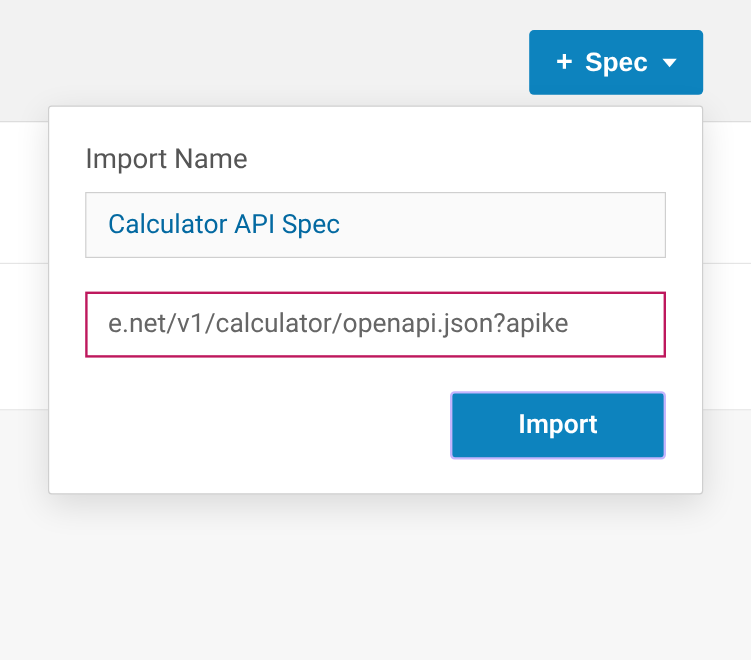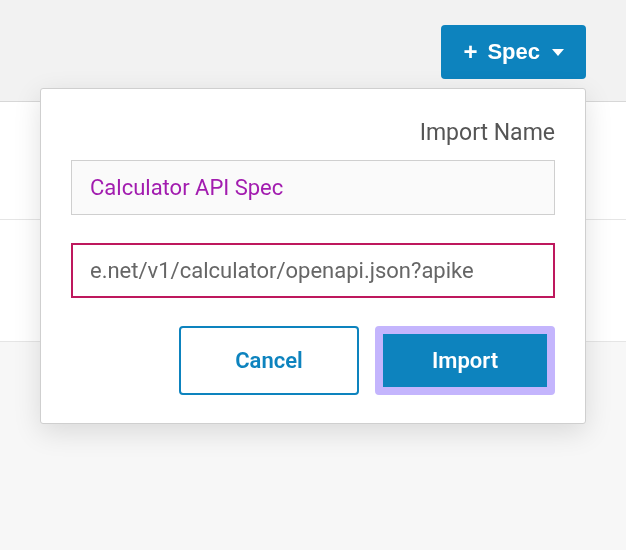--- a/index.html
+++ b/index.html
@@ -65,28 +65,27 @@
       background: #ffffff;
       border: 1px solid #cfcfcf;
       border-radius: 3px;
       box-shadow: 0 8px 28px rgba(0,0,0,0.12);
       padding: 30px 30px 28px 30px;
     }
     .field-label {
       font-size: 23px;
       color: #555555;
       margin-bottom: 14px;
-      text-align: right;
     }
     .text-input {
       width: 100%;
       border: 1px solid #cfcfcf;
       background: #fafafa;
       font-size: 22px;
-      color: #a21caf;
+      color: #0369a1;
       padding: 14px 18px;
       outline: none;
       font-family: inherit;
     }
     .text-input.focused {
       border: 2px solid #be185d;
       background: #ffffff;
       padding: 13px 17px;
       color: #666666;
     }
@@ -110,21 +109,21 @@
       font-family: inherit;
     }
     .btn-cancel {
       background: #ffffff;
       color: #0d83be;
       border: 2px solid #0d83be;
     }
     .btn-import {
       background: #0d83be;
       color: #ffffff;
-      border: 8px solid #c4b5fd;
+      border: 2px solid #c4b5fd;
     }
   </style>
 </head>
 <body>
 
 <div class="bg-strip-top"></div>
 <div class="bg-strip-mid"></div>
 <div class="bg-strip-mid2"></div>
 
 <button class="spec-button">
@@ -137,16 +136,15 @@
   <div class="field-group">
     <div class="field-label">Import Name</div>
     <input type="text" class="text-input" value="Calculator API Spec" style="">
   </div>
 
   <div class="field-group">
     <input type="text" class="text-input focused" value="e.net/v1/calculator/openapi.json?apike" style="">
   </div>
 
   <div class="button-row">
-    <button class="btn btn-cancel">Cancel</button>
     <button class="btn btn-import">Import</button>
   </div>
 </div>
 
 </body></html>

